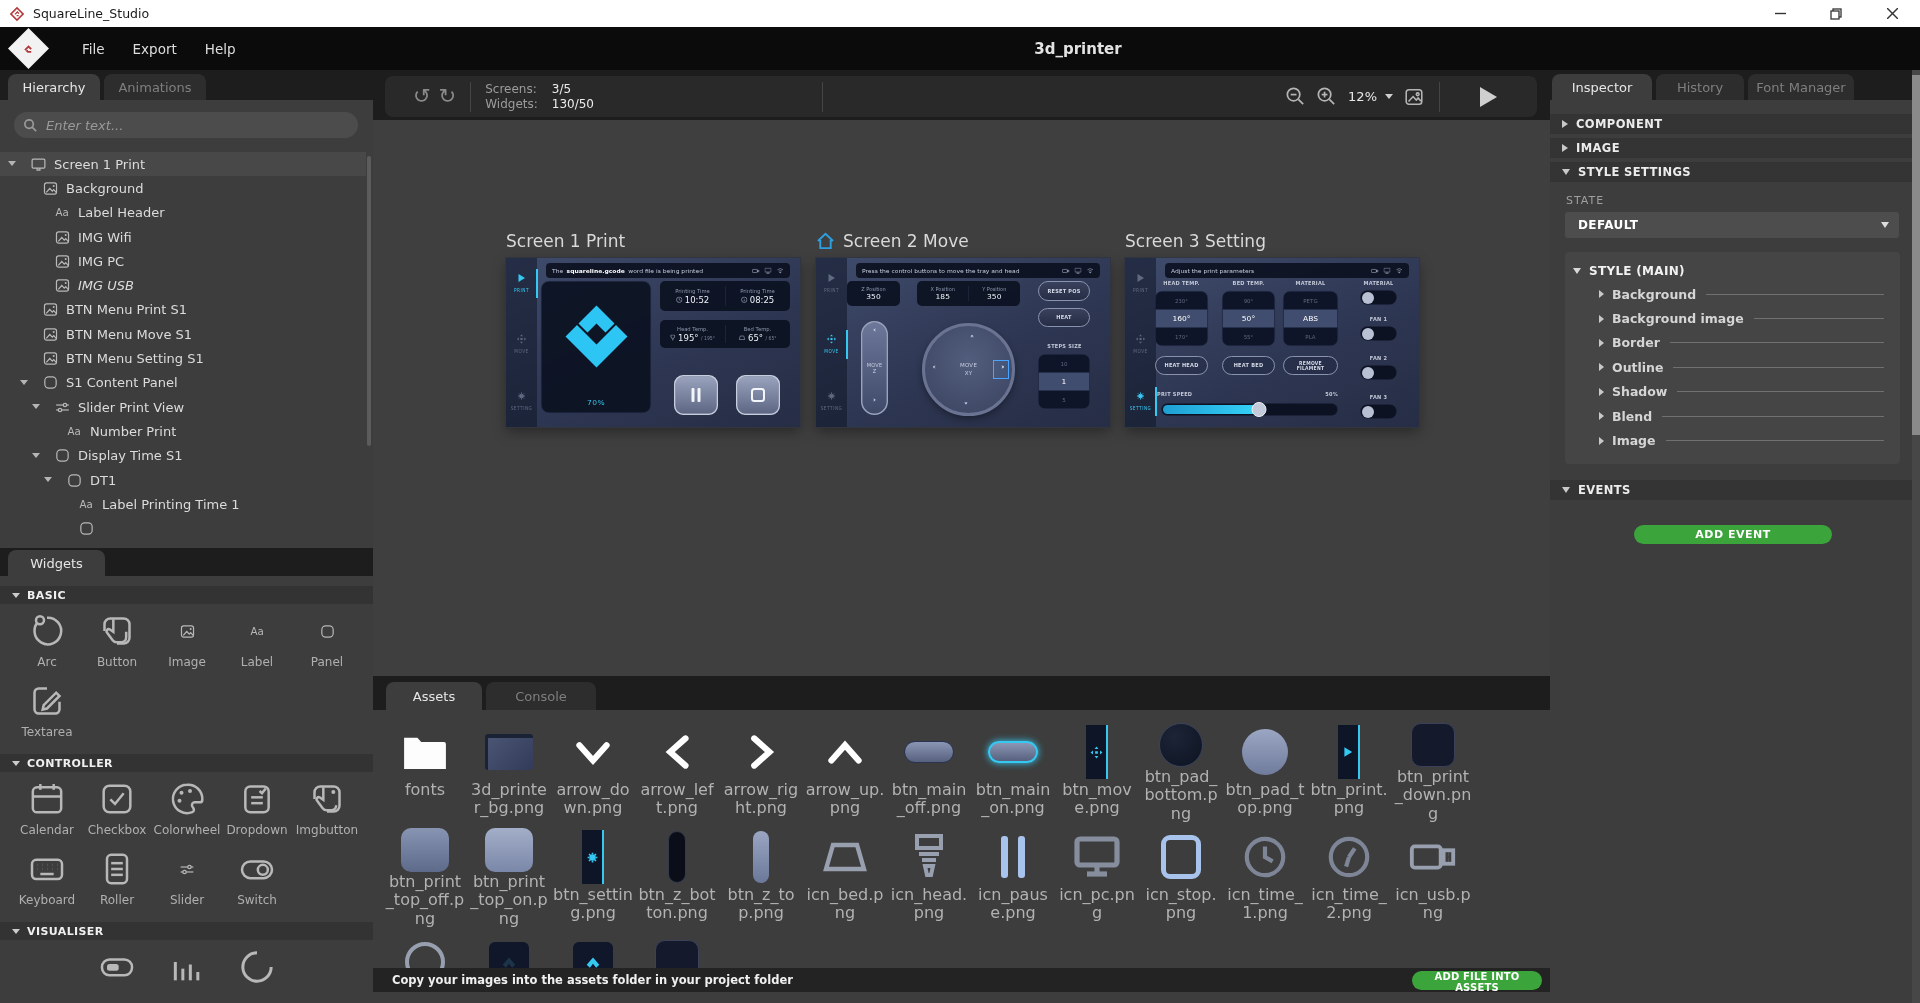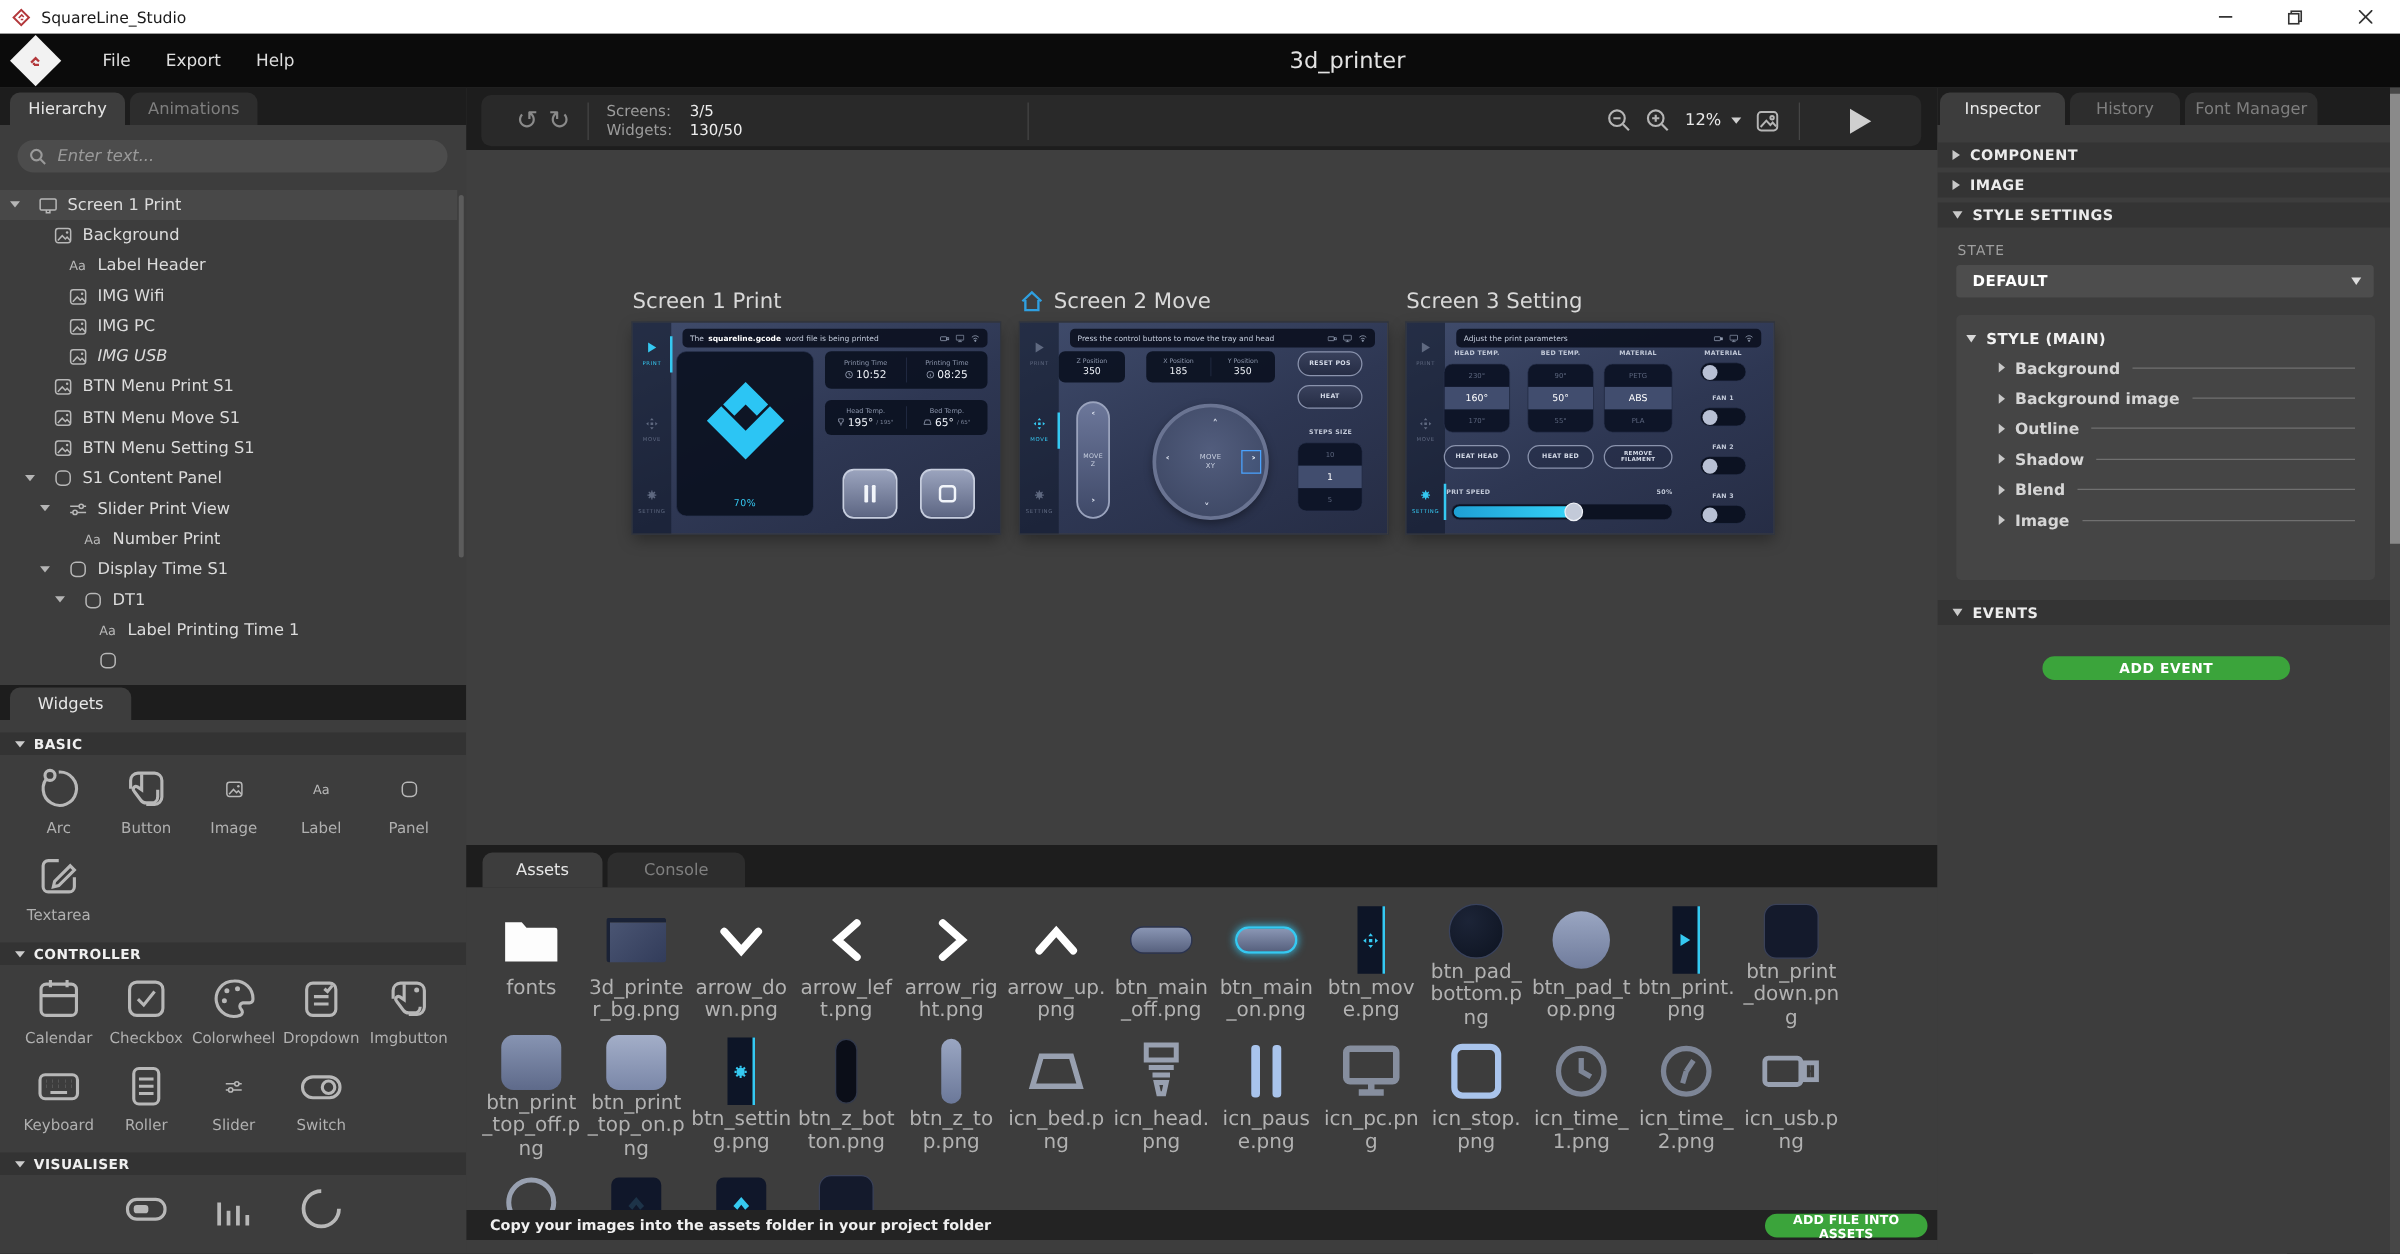--- a/index.html
+++ b/index.html
@@ -13,21 +13,21 @@
   .tb-title { margin-left:8px; font-size:12.5px; color:#1a1a1a; }
   .win-controls { position:absolute; right:0; top:0; height:27px; display:flex; }
   .win-btn { width:56px; height:27px; display:flex; align-items:center; justify-content:center; }
 
   
   .menubar { position:absolute; left:0; top:27px; width:1920px; height:43px; background:#0b0b0b; display:flex; align-items:center; }
   .mb-logo { position:absolute; left:14px; top:7px; width:29px; height:29px; background:#f2f2f2; transform:rotate(45deg); display:flex; align-items:center; justify-content:center; }
   .mb-logo svg { transform:rotate(-45deg); }
   .menu-item { color:#dedede; font-size:13.5px; padding:0 14px; cursor:default; }
   .menu-item:first-of-type { margin-left:68px; }
-  .mb-project { position:absolute; left:1078px; transform:translateX(-50%); color:#e3e3e3; font-size:18px; }
+  .mb-project { position:absolute; left:1078px; transform:translateX(-50%); color:#e3e3e3; font-size:15px;font-weight:bold; }
 
   
   .tabstrip { position:absolute; background:#1d1d1d; display:flex; align-items:flex-end; }
   .tab { height:26px; display:flex; align-items:center; justify-content:center; font-size:13px; border-radius:8px 8px 0 0; color:#7f7f7f; background:#2d2d2d; margin-right:4px; }
   .tab.active { background:#3d3d3d; color:#e6e6e6; }
 
   
   .hier-tabs { left:0; top:70px; width:373px; height:30px; padding-left:8px; }
   .hier-body { position:absolute; left:0; top:100px; width:373px; height:448px; background:#3d3d3d; overflow:hidden; }
   .searchbox { position:absolute; left:14px; top:12px; width:344px; height:26px; background:#4c4c4c; border-radius:13px; display:flex; align-items:center; }
@@ -1147,20 +1147,25 @@
             <span>Background</span>
             <i></i>
           </div>
           <div class="style-row">
             <span class="tri-r"></span>
             <span>Background image</span>
             <i></i>
           </div>
           <div class="style-row">
             <span class="tri-r"></span>
+            <span>Border</span>
+            <i></i>
+          </div>
+          <div class="style-row">
+            <span class="tri-r"></span>
             <span>Outline</span>
             <i></i>
           </div>
           <div class="style-row">
             <span class="tri-r"></span>
             <span>Shadow</span>
             <i></i>
           </div>
           <div class="style-row">
             <span class="tri-r"></span>

